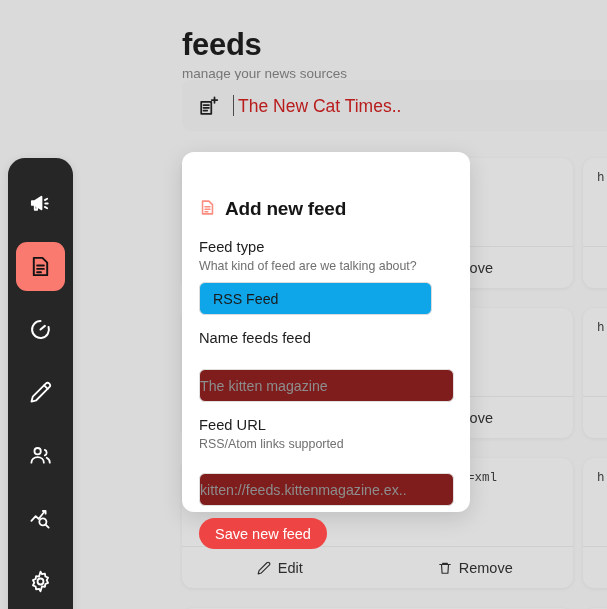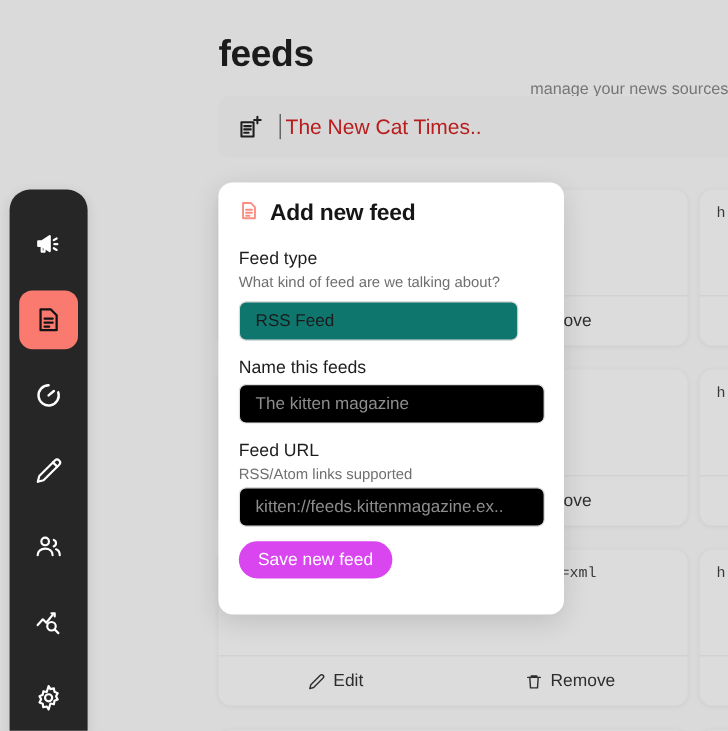--- a/index.html
+++ b/index.html
@@ -10,21 +10,21 @@
     font-family: "Liberation Sans", sans-serif;
   }
   #root { position: relative; width: 607px; height: 609px; background: #dadada; }
 
   
   .page-header { position: absolute; left: 182px; top: 10px; width: 425px; }
   .page-title {
     font-size: 31px; font-weight: bold; color: #1b1b1b;
     letter-spacing: -0.3px; line-height: 38px; margin-top: 16px;
   }
-  .page-sub { font-size: 13.5px; color: #767676; line-height: 18px; margin-top: 1px; text-align: right; }
+  .page-sub { font-size: 13.5px; color: #767676; line-height: 18px; margin-top: 1px; }
 
   
   .searchbar {
     position: absolute; left: 182px; top: 80px; width: 440px; height: 51px;
     background: #d7d7d7; border-radius: 9px;
     display: flex; align-items: center; padding: 0 0 0 16px; gap: 13px;
   }
   .searchbar .sb-icon { width: 22px; height: 22px; display:block; flex:none; }
   .sb-caret { width: 1px; height: 21px; background: #4a4a4a; flex: none; }
   .sb-placeholder {
@@ -71,42 +71,42 @@
   }
   .card .card-foot .act svg { display: block; }
 
   
   .modal {
     position: absolute; left: 182px; top: 152px; width: 288px; height: 360px;
     background: #ffffff; border-radius: 12px;
     box-shadow: 0 6px 22px rgba(0,0,0,0.13);
     padding: 15px 17px 0 17px;
   }
-  .modal-head { display: flex; align-items: center; gap: 9px; margin-bottom: 18px; }
+  .modal-head { display: flex; align-items: center; gap: 9px; margin-bottom: 18px; margin-top: 31px; }
   .modal-head .mh-title {
     font-size: 19px; font-weight: bold; color: #151515; letter-spacing: -0.2px;
   }
   .field-label { font-size: 14.7px; color: #1d1d1d; line-height: 19px; }
   .field-hint { font-size: 12.4px; color: #6f6f6f; line-height: 16px; margin-top: 1px; }
   .select-box {
     margin-top: 8px; width: 233px; height: 33px;
-    border: 1px solid #dcdcdc; border-radius: 6px; background: #0f766e;
+    border: 1px solid #dcdcdc; border-radius: 6px; background: #0ea5e9;
     display: flex; align-items: center; padding-left: 13px;
     font-size: 14.2px; color: #1a1a1a;
   }
   .input-box {
-    margin-top: 3px; width: 255px; height: 33px;
-    border: 1px solid #e0e0e0; border-radius: 6px; background: #000000;
-    display: flex; align-items: center; padding-left: 13px;
+    margin-top: 21px; width: 255px; height: 33px;
+    border: 1px solid #e0e0e0; border-radius: 6px; background: #7f1d1d;
+    display: flex; align-items: center; padding-left: 0;
     font-size: 14.2px; color: #8d8d8d;
   }
   .grp { margin-top: 14px; }
   .save-btn {
     margin-top: 12px; height: 31px; padding: 0 16px;
-    background: #d946ef; color: #ffffff; border: none; border-radius: 16px;
+    background: #ef4444; color: #ffffff; border: none; border-radius: 16px;
     font-size: 14.5px; font-family: "Liberation Sans", sans-serif;
     display: inline-flex; align-items: center; cursor: pointer;
   }
 </style>
 </head>
 <body>
 
 <div id="root">
 
   <div class="cards">
@@ -277,21 +277,21 @@
       <span class="mh-title">Add new feed</span>
     </div>
 
     <div>
       <div class="field-label">Feed type</div>
       <div class="field-hint">What kind of feed are we talking about?</div>
       <div class="select-box">RSS Feed</div>
     </div>
 
     <div class="grp">
-      <div class="field-label">Name this feeds</div>
+      <div class="field-label">Name feeds feed</div>
       <div class="input-box">The kitten magazine</div>
     </div>
 
     <div class="grp">
       <div class="field-label">Feed URL</div>
       <div class="field-hint">RSS/Atom links supported</div>
       <div class="input-box">kitten://feeds.kittenmagazine.ex..</div>
     </div>
 
     <button class="save-btn">Save new feed</button>

